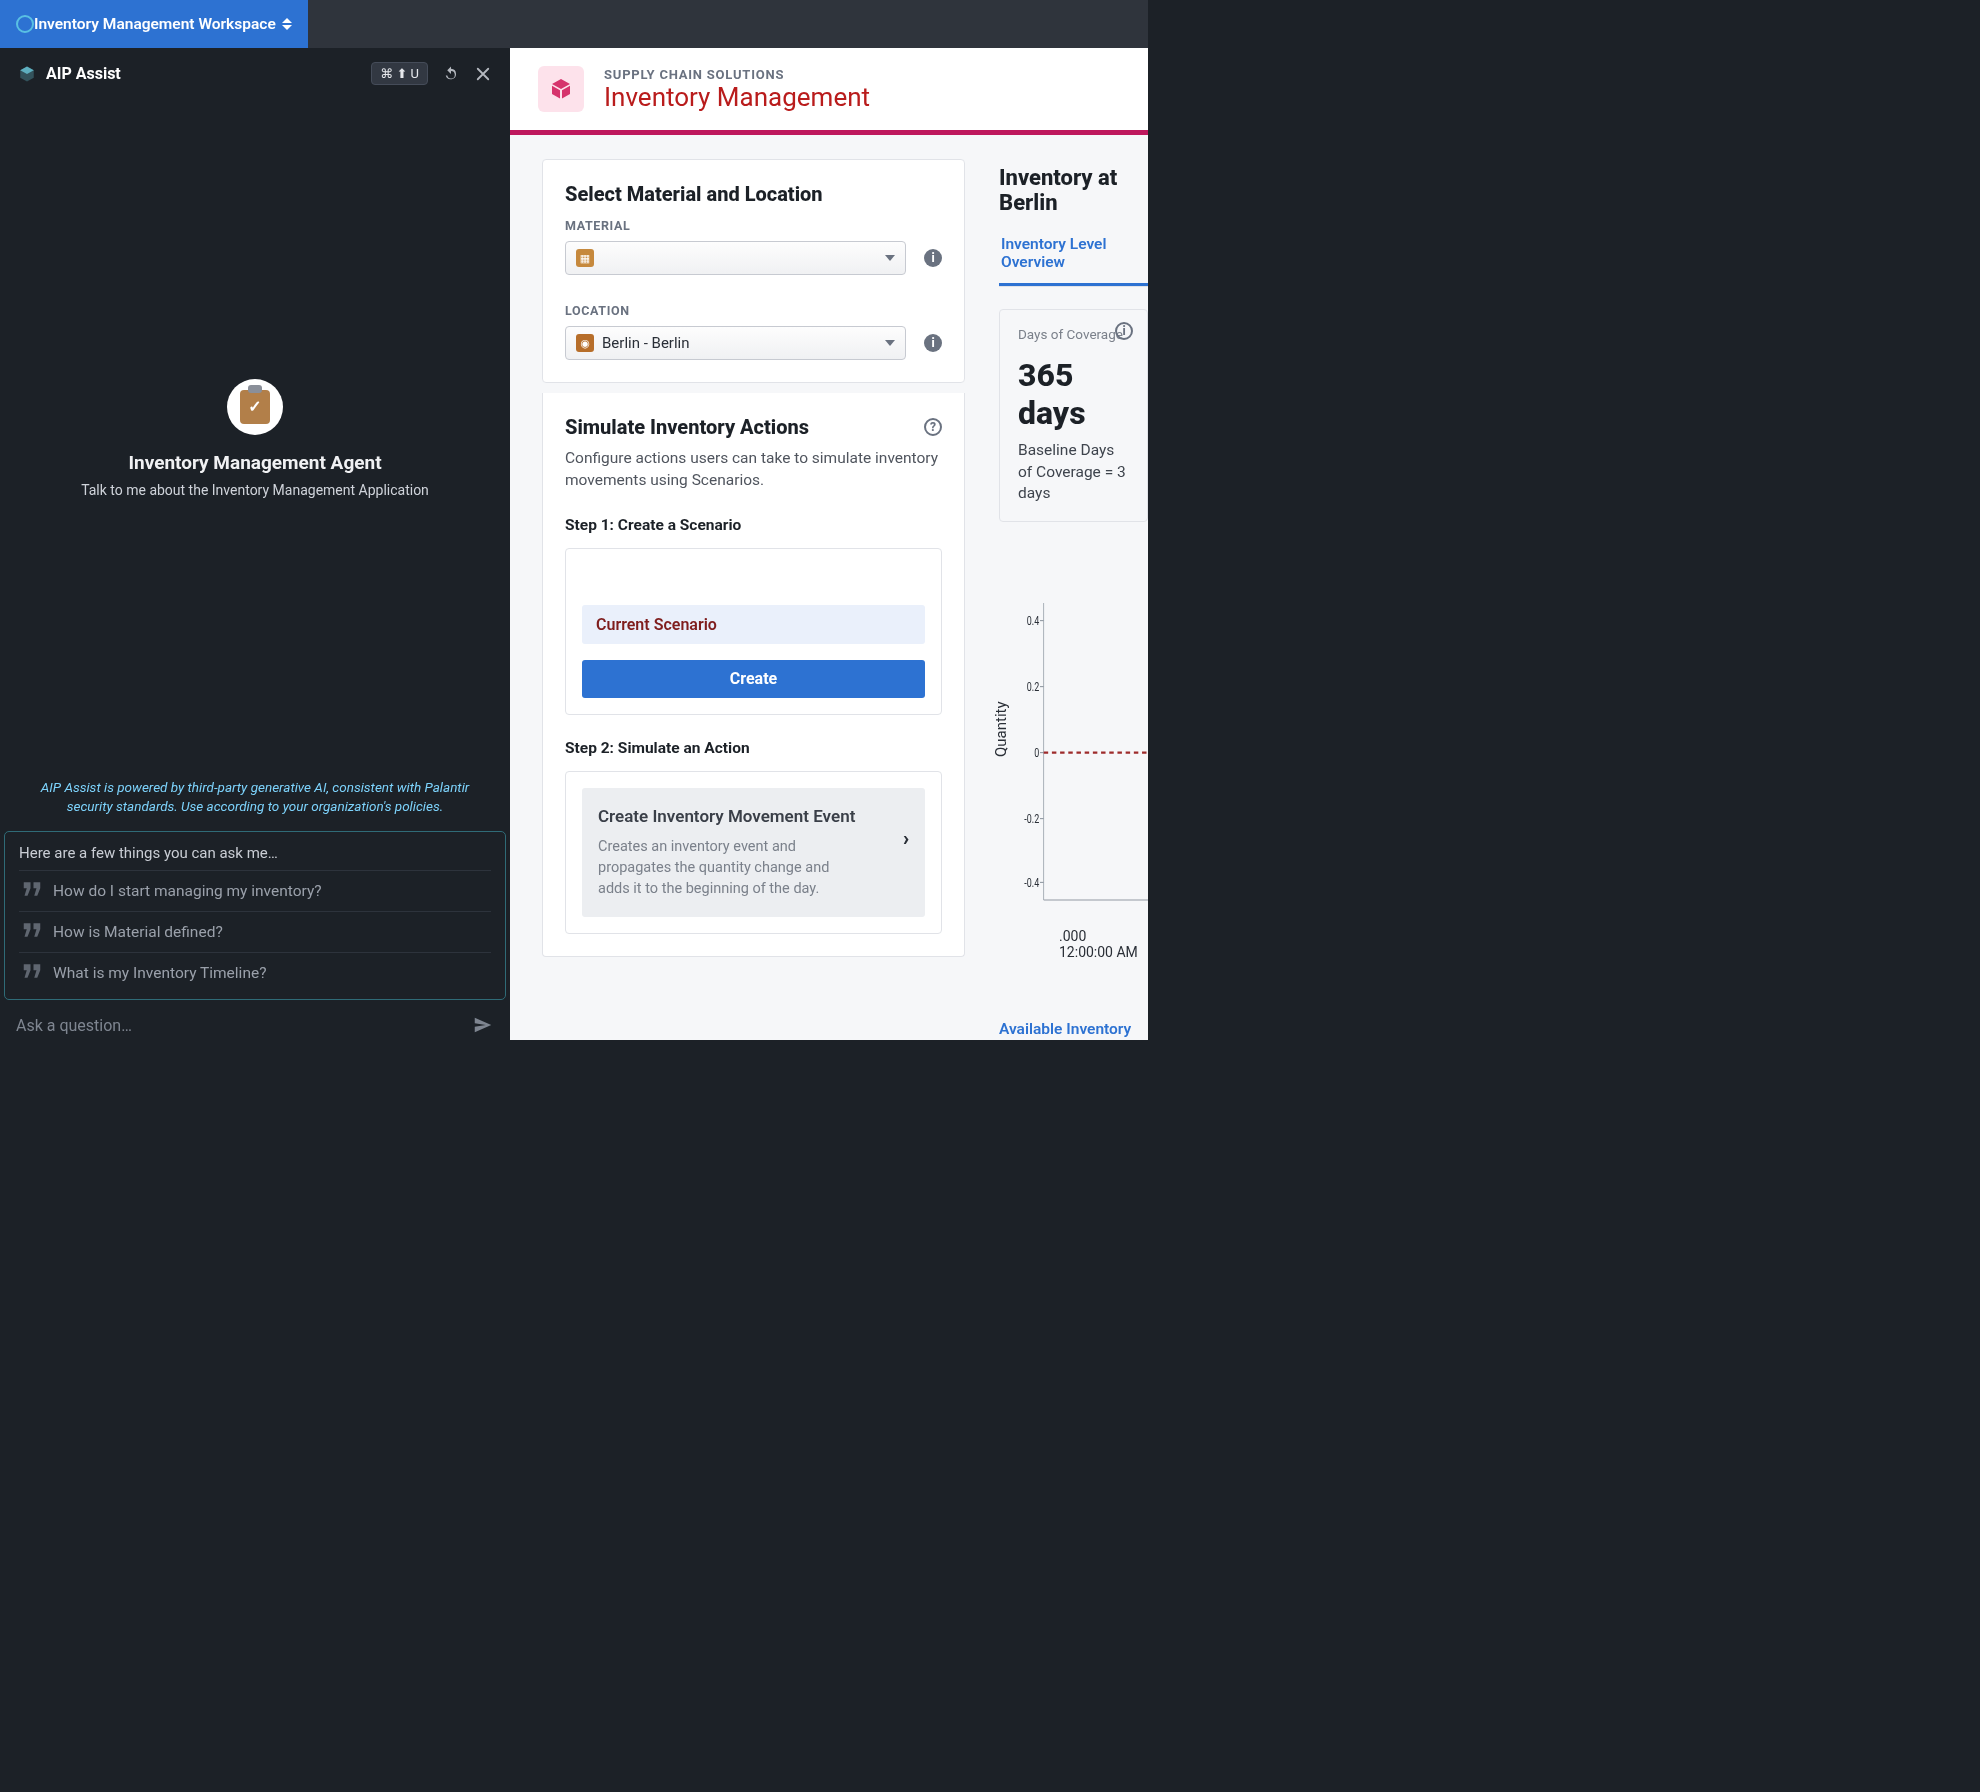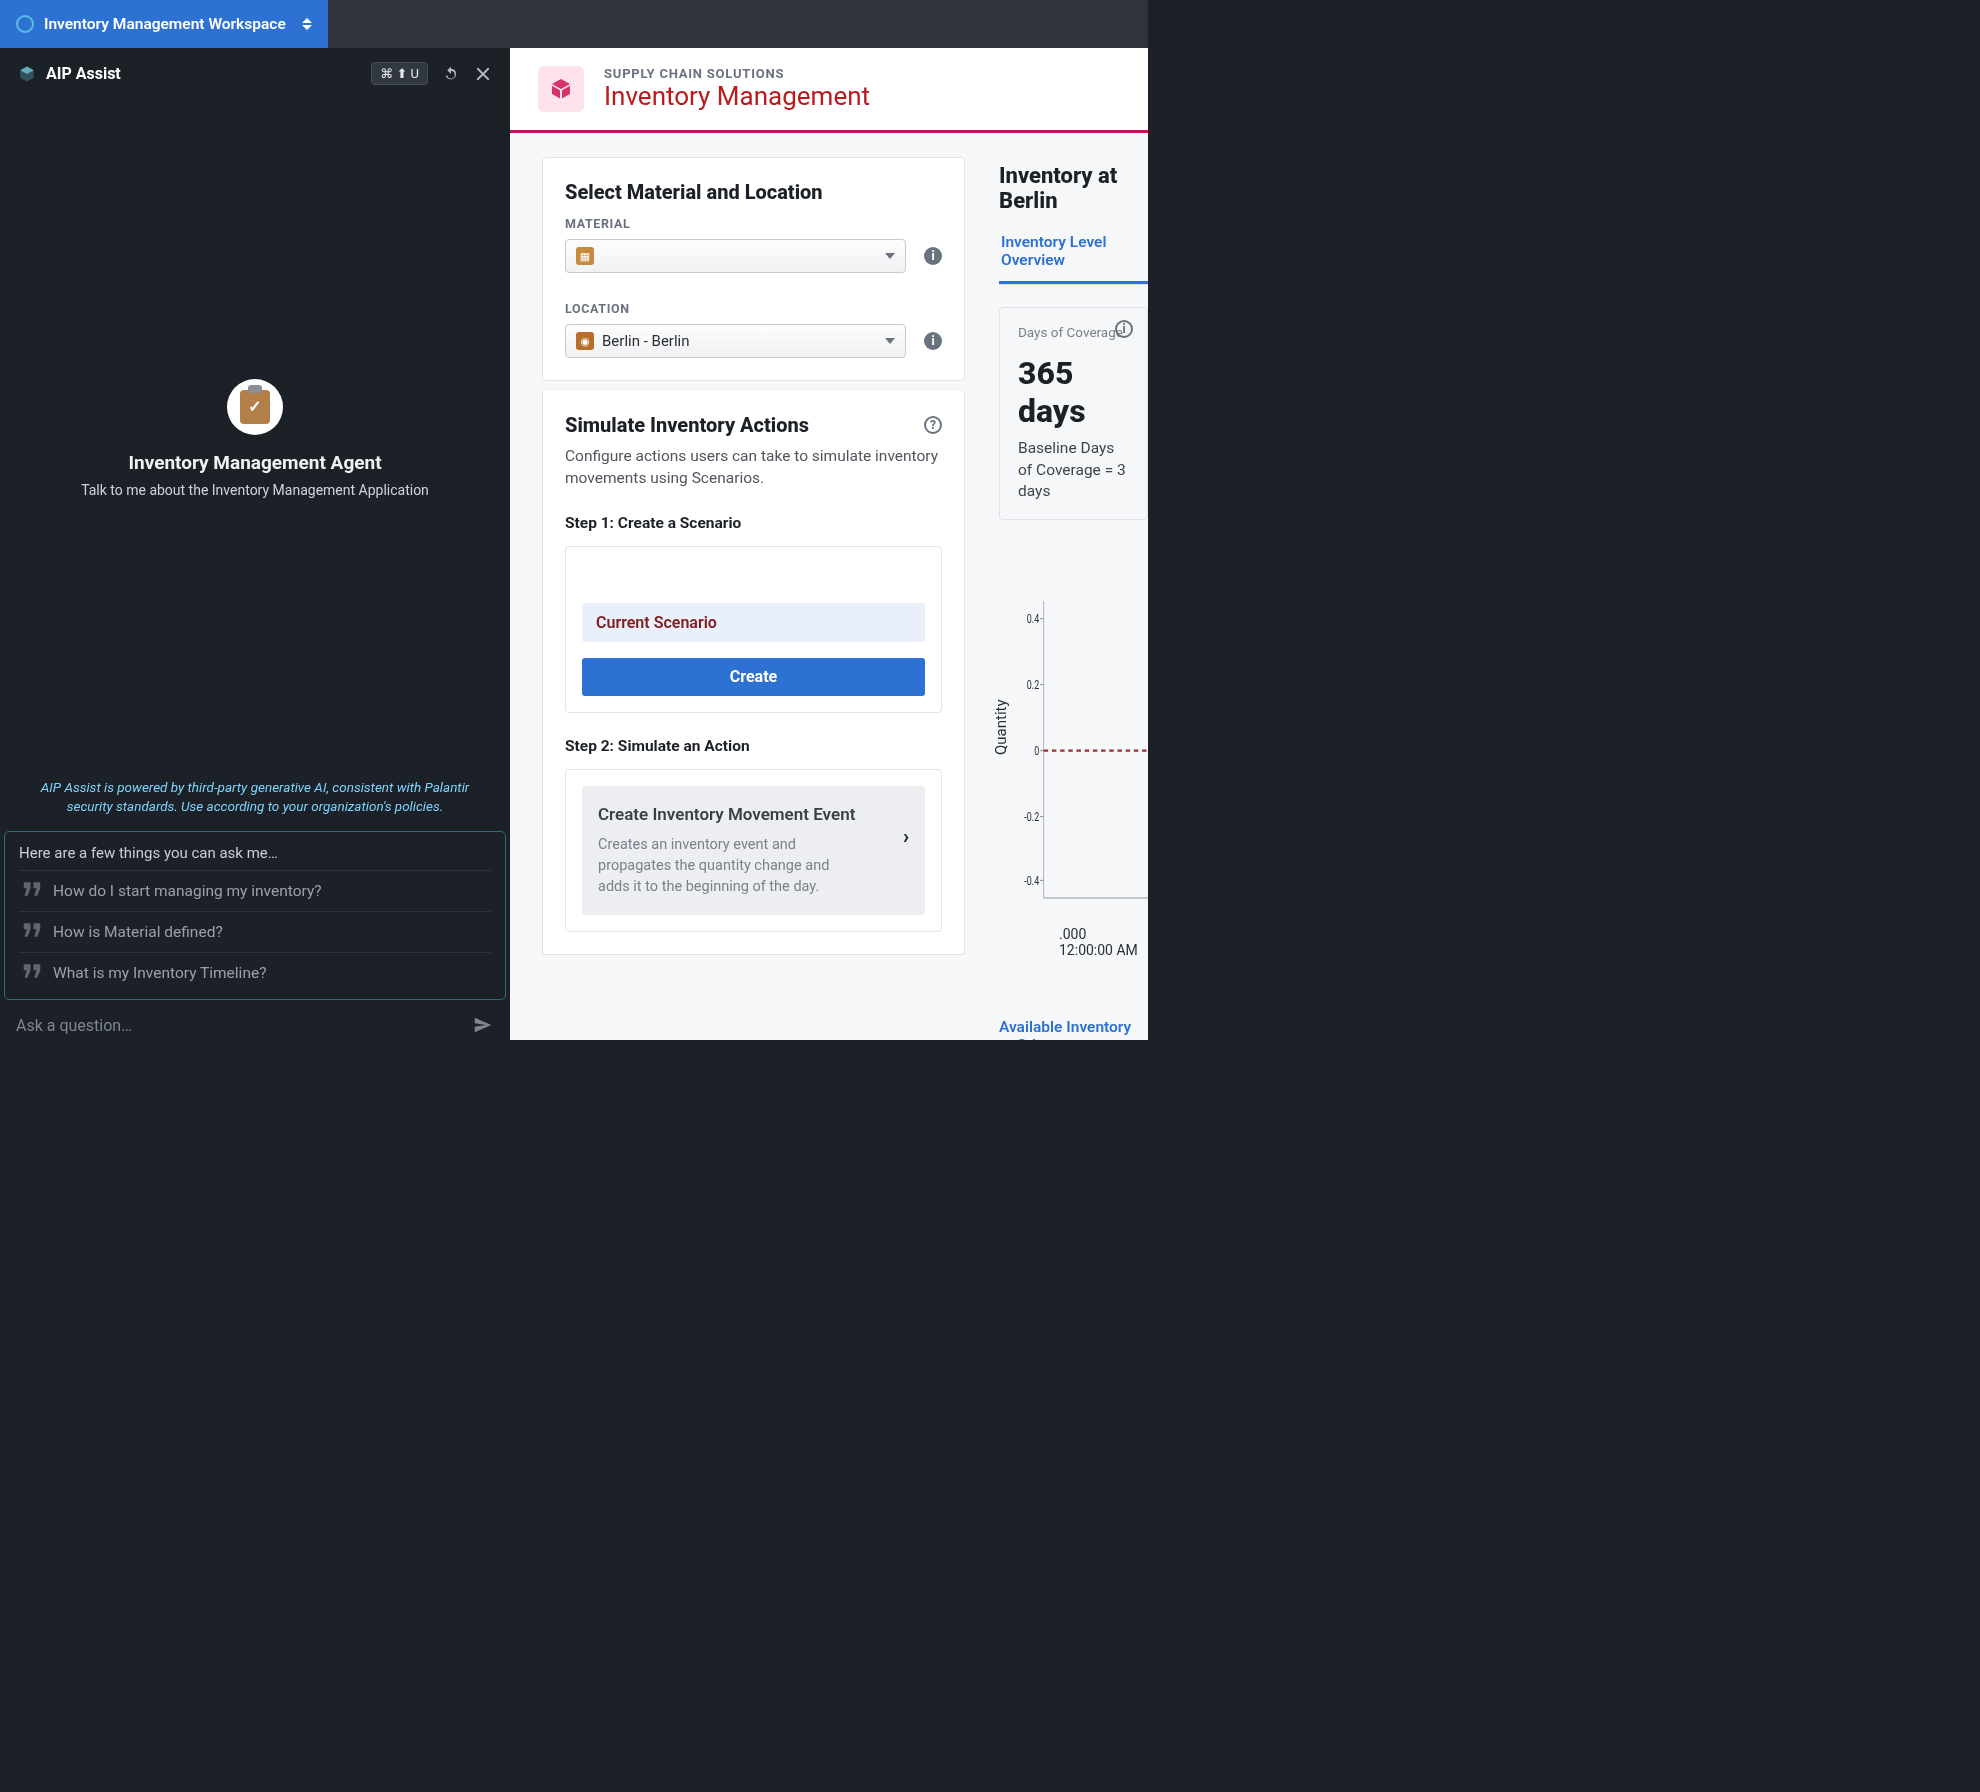--- a/index.html
+++ b/index.html
@@ -4,21 +4,21 @@
 <style>
 * { margin: 0; padding: 0; box-sizing: border-box; font-family: -apple-system, BlinkMacSystemFont, "Segoe UI", Roboto, Helvetica, Arial, sans-serif; }
 html, body { width: 100%; height: 100%; }
 body { background: #1c2127; color: #fff; overflow: hidden; }
 
 .app { display: flex; flex-direction: column; width: 1148px; height: 1040px; }
 
 
 .topbar { height: 48px; display: flex; align-items: stretch; background: #2f343c; }
 .workspace-btn {
-  display: inline-flex; align-items: center; gap: 10px; background: #2d72d2;
+  display: inline-flex; align-items: center; background: #2d72d2;
   color: #fff; padding: 0 16px; height: 48px; font-weight: 600; font-size: 15.5px;
   cursor: pointer; user-select: none;
 }
 .workspace-btn .logo {
   width: 18px; height: 18px; border-radius: 50%; border: 2px solid #59c0e3;
   display: inline-block;
 }
 .sort-arrows { display: inline-flex; flex-direction: column; margin-left: 6px; }
 .sort-arrows .tri { width: 0; height: 0; border-left: 5px solid transparent; border-right: 5px solid transparent; }
 .sort-arrows .up { border-bottom: 5px solid #fff; margin-bottom: 2px; }
@@ -79,21 +79,21 @@
 .ask-bar { display: flex; align-items: center; gap: 10px; padding: 14px 16px 4px; }
 .ask-input {
   flex: 1; background: transparent; border: none; outline: none; color: #d7dae0; font-size: 16px;
 }
 .ask-input::placeholder { color: #7e8590; }
 .send-icon { width: 22px; height: 22px; fill: #7e8590; cursor: pointer; }
 .mode-row { display: flex; align-items: center; gap: 6px; padding: 6px 12px 8px; color: #aeb3bc; font-size: 13.5px; }
 
 
 .page-header {
-  background: #fff; border-bottom: 3px solid #be185d; padding: 18px 28px; display: flex; align-items: flex-start; gap: 20px;
+  background: #fff; border-bottom: 5px solid #be185d; padding: 18px 28px; display: flex; align-items: flex-end; gap: 20px;
 }
 .page-icon {
   width: 46px; height: 46px; border-radius: 6px; background: #fde2eb; display: flex; align-items: center; justify-content: center;
 }
 .cube { width: 24px; height: 24px; }
 .page-header .eyebrow { font-size: 13px; letter-spacing: .06em; color: #6a7280; font-weight: 700; }
 .page-header .page-title { font-size: 26px; font-weight: 400; color: #b91c1c; margin-top: 0; }
 
 
 .content { flex: 1; overflow: auto; padding: 24px 0 24px 32px; display: flex; gap: 34px; align-items: flex-start; }

